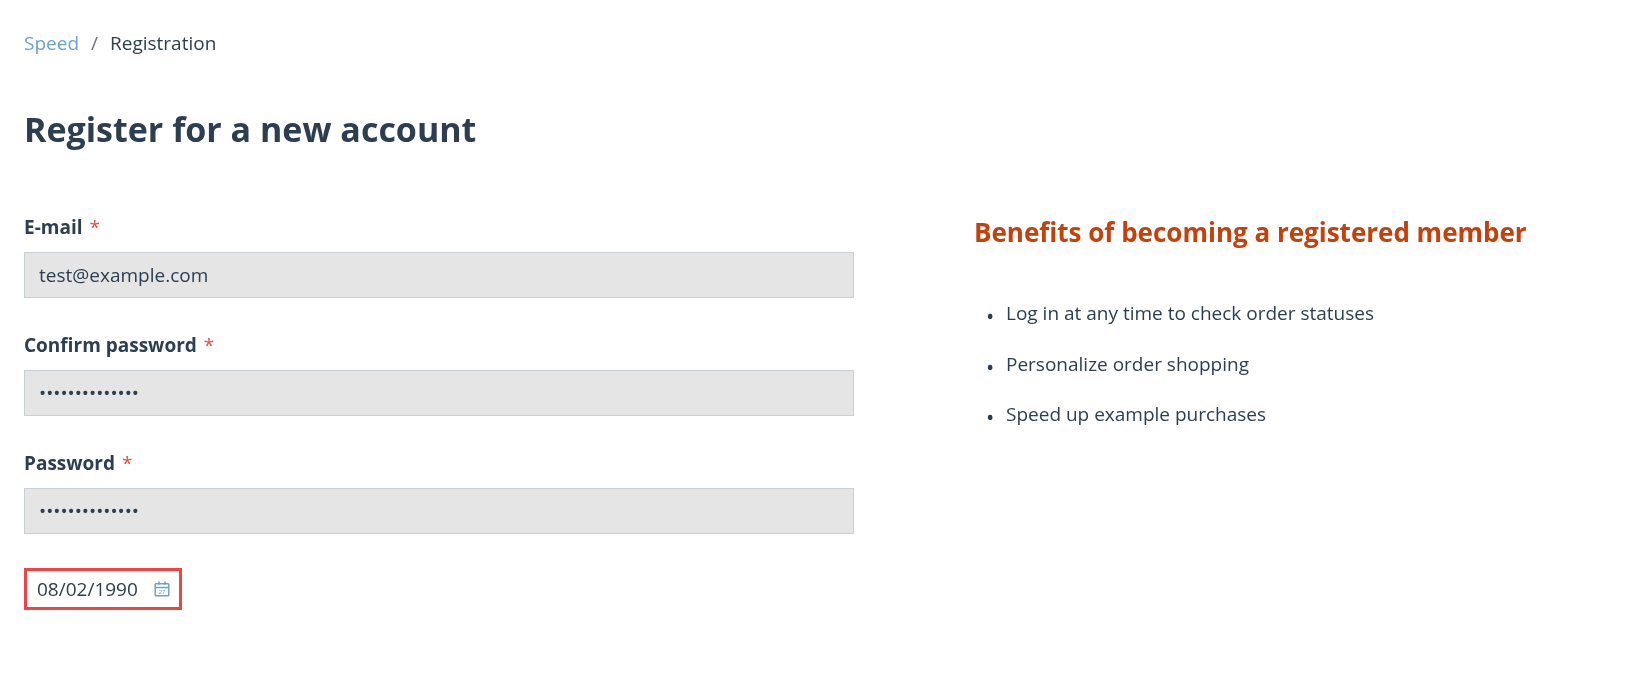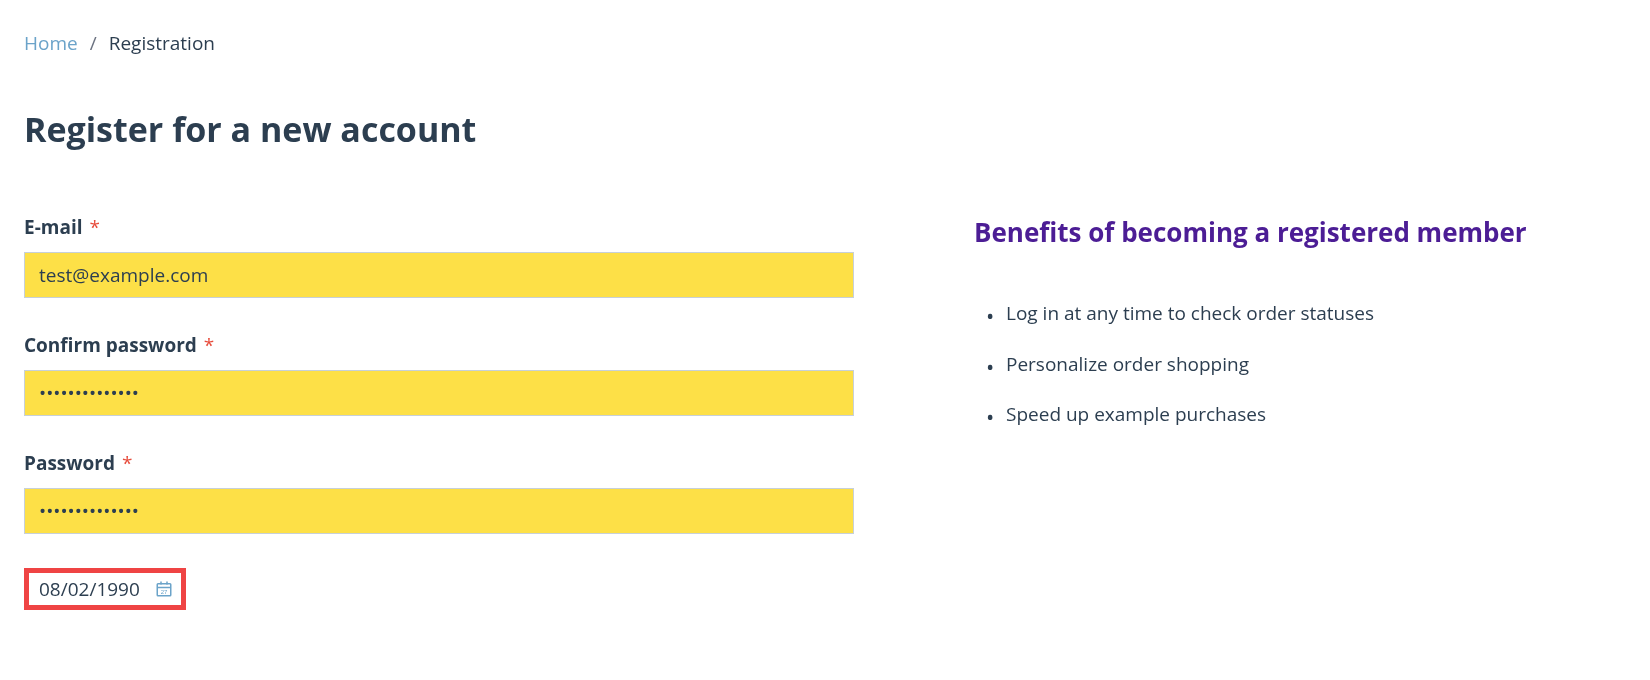--- a/index.html
+++ b/index.html
@@ -67,47 +67,47 @@
       font-weight: 400;
       margin-left: 2px;
     }
     .text-input {
       width: 100%;
       height: 46px;
       padding: 8px 14px;
       font-size: 19px;
       color: #2c3e50;
       border: 1px solid #c7d0d8;
-      background: #fde047;
+      background: #e5e5e5;
       font-family: inherit;
     }
     .date-input-wrap {
       display: inline-flex;
       align-items: center;
-      border: 5px solid #ef4444;
+      border: 3px solid #ef4444;
       height: 42px;
       padding: 0 8px 0 10px;
     }
     .date-input {
       border: none;
       font-size: 19px;
       color: #2c3e50;
       font-family: inherit;
       width: 110px;
       background: transparent;
     }
     .calendar-icon {
       margin-left: 6px;
       color: #6ba3c9;
       display: inline-flex;
     }
     .benefits-title {
       font-size: 26px;
       font-weight: 700;
-      color: #4c1d95;
+      color: #c2410c;
       margin-bottom: 50px;
     }
     .benefits-list {
       list-style: none;
       padding-left: 24px;
     }
     .benefits-list li {
       position: relative;
       font-size: 19px;
       color: #2c3e50;
@@ -121,21 +121,21 @@
       left: -20px;
       font-size: 22px;
       color: #2c3e50;
     }
   </style>
 </head>
 <body>
 
 <div class="container">
   <nav class="breadcrumb">
-    <a href="#" class="breadcrumb-home">Home</a>
+    <a href="#" class="breadcrumb-home">Speed</a>
     <span class="breadcrumb-sep">/</span>
     <span class="breadcrumb-current">Registration</span>
   </nav>
 
   <h1 class="page-title">Register for a new account</h1>
 
   <div class="content">
     <div class="form-col">
 
       <div class="form-group">

